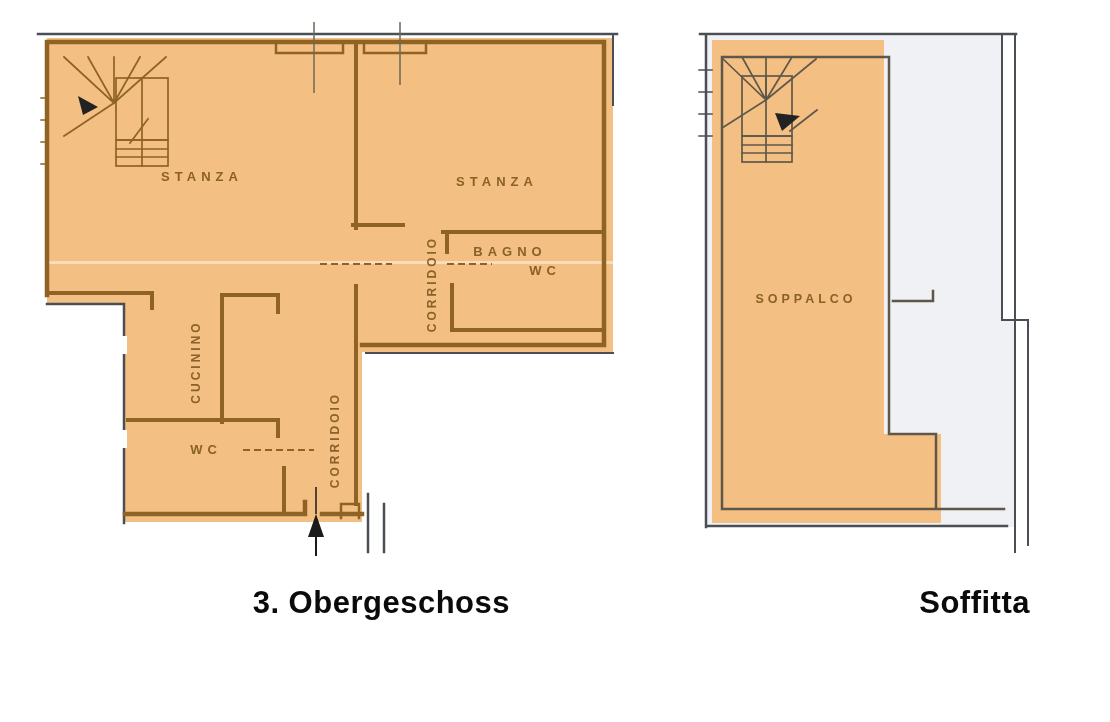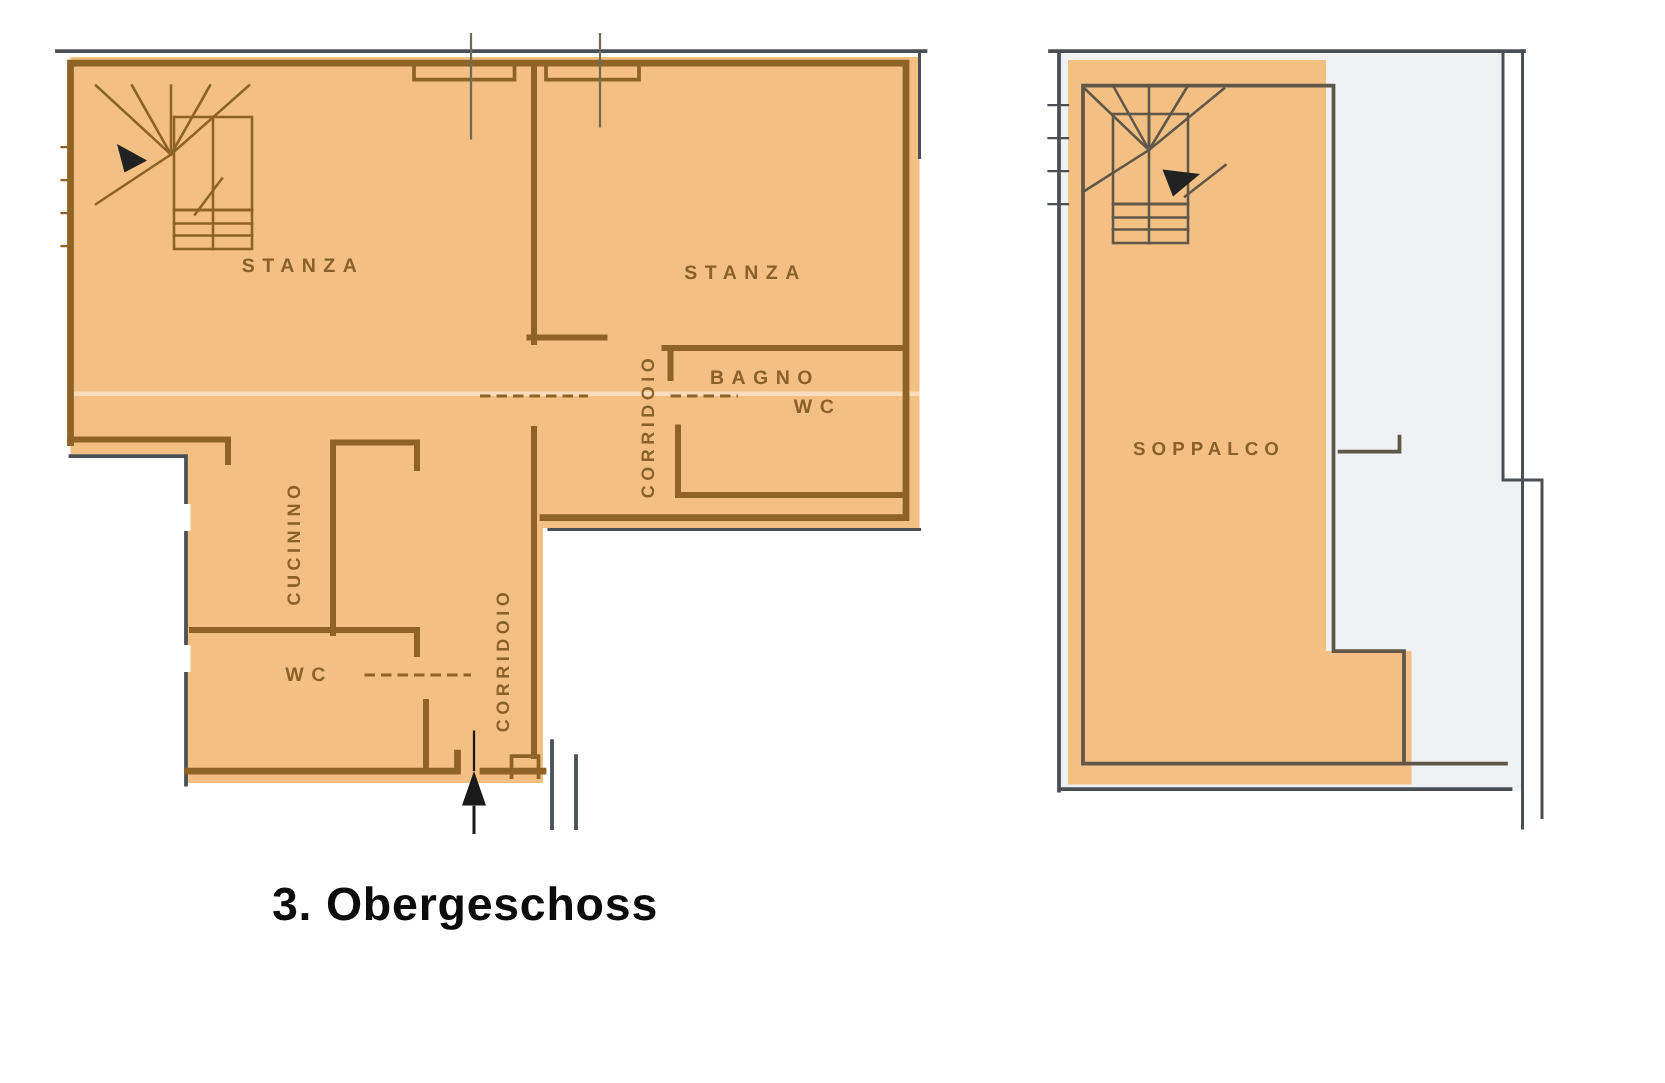--- a/index.html
+++ b/index.html
@@ -32,21 +32,21 @@
     font-weight:700;
     font-size:13px;
     letter-spacing:5px;
     text-anchor:middle;
   }
   .room-label.small{font-size:12px;letter-spacing:3px;}
   .room-label.sop{font-size:12.5px;letter-spacing:4px;}
   
   .caption{
     position:absolute;
-    text-align:center;
+    text-align:right;
     color:var(--caption_color,#0b0b0b);
     font-weight:bold;
     font-size:31px;
     line-height:38px;
     letter-spacing:.5px;
     white-space:nowrap;
   }
   .caption-left{left:110px;top:584px;width:400px;}
   .caption-right{left:722px;top:584px;width:308px;}
 </style>
@@ -142,14 +142,15 @@
       </g>
 
       <text class="room-label sop" x="806" y="303">SOPPALCO</text>
     </g>
   </svg>
 
   <div class="caption caption-left">
     <div>3. Obergeschoss</div>
   </div>
   <div class="caption caption-right">
+    <div>Soffitta</div>
   </div>
 </div>
 
 </body></html>

